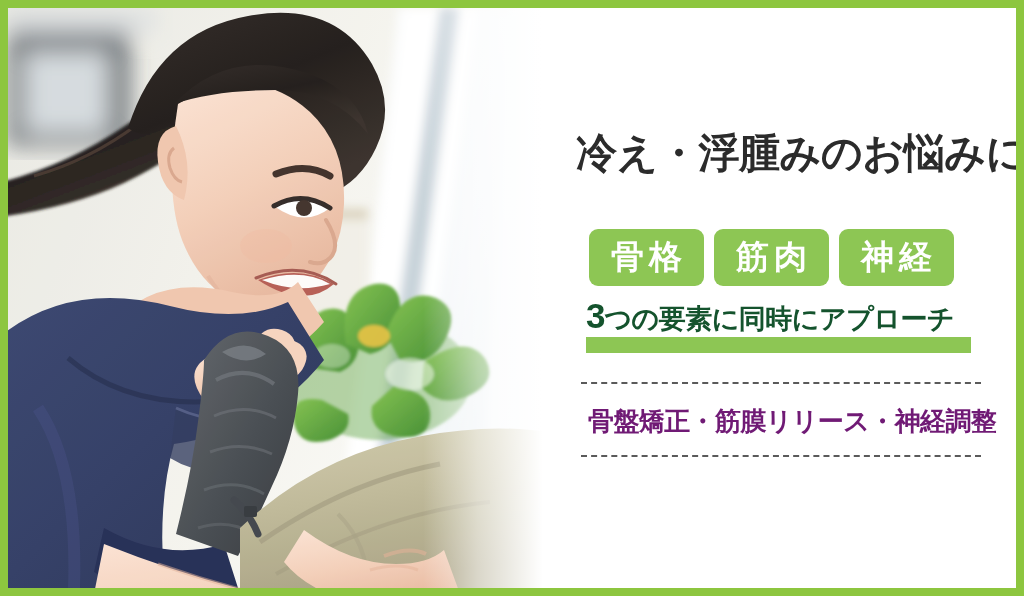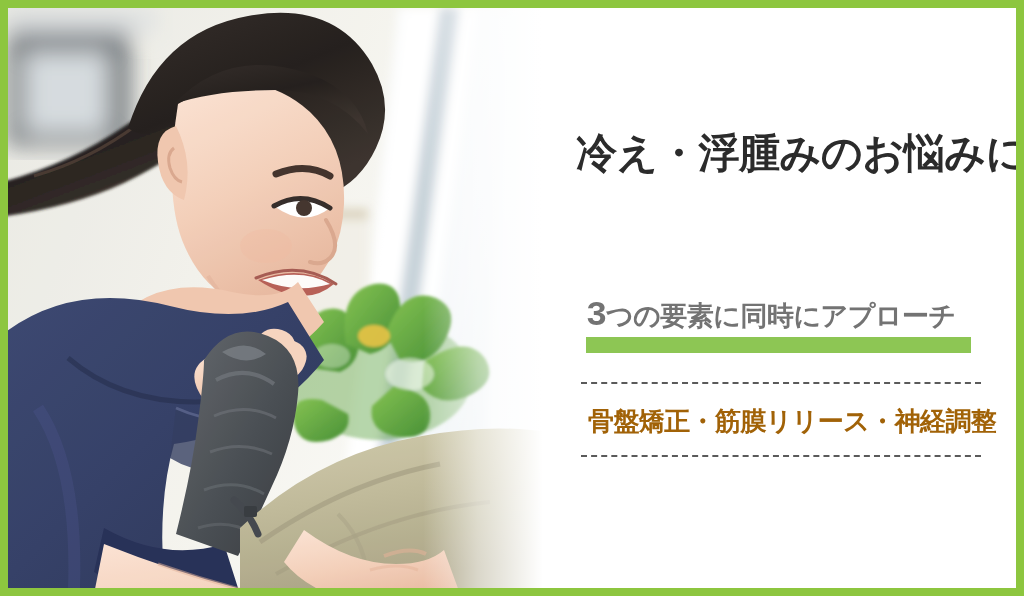--- a/index.html
+++ b/index.html
@@ -90,25 +90,24 @@
 
   .subline-wrap {
     position: absolute;
     left: 33px;
     top: 288px;
     width: 392px;
   }
   .subline {
     font-size: 27px;
     font-weight: 700;
-    color: #737373;
+    color: #14532d;
     white-space: nowrap;
     letter-spacing: -0.5px;
     line-height: 40px;
-    font-family: Liberation Mono, monospace;
   }
   .subline .big-num {
     font-size: 35px;
     font-weight: 700;
     letter-spacing: -1px;
   }
   .subline-bar {
     position: absolute;
     left: 33px;
     top: 329px;
@@ -126,21 +125,21 @@
   .dash-rule {
     height: 0;
     border-top: 2px dashed #5a5a5a;
     width: 400px;
   }
   .note-text {
     padding: 19px 0 16px 7px;
     font-size: 26px;
     font-weight: 700;
     line-height: 36px;
-    color: #a16207;
+    color: #701a75;
     letter-spacing: -0.6px;
     white-space: nowrap;
   }
 </style>
 </head>
 <body>
 
 <div class="banner">
 
   <div class="photo">
@@ -313,20 +312,31 @@
 
       <rect x="0" y="0" width="545" height="580" fill="#ffffff" opacity="0.05"></rect>
     </svg>
     <div class="photo-fade"></div>
   </div>
 
   <div class="panel">
 
     <div class="headline">冷え・浮腫みのお悩みに…</div>
 
+    <div class="badges">
+      <div class="badge">
+        <span>骨格</span>
+      </div>
+      <div class="badge">
+        <span>筋肉</span>
+      </div>
+      <div class="badge">
+        <span>神経</span>
+      </div>
+    </div>
 
     <div class="subline-bar"></div>
     <div class="subline-wrap">
       <div class="subline"><span class="big-num">3</span><span>つの要素に同時にアプローチ</span></div>
     </div>
 
     <div class="note-block">
       <div class="dash-rule"></div>
       <div class="note-text">
         <div>骨盤矯正・筋膜リリース・神経調整</div>

